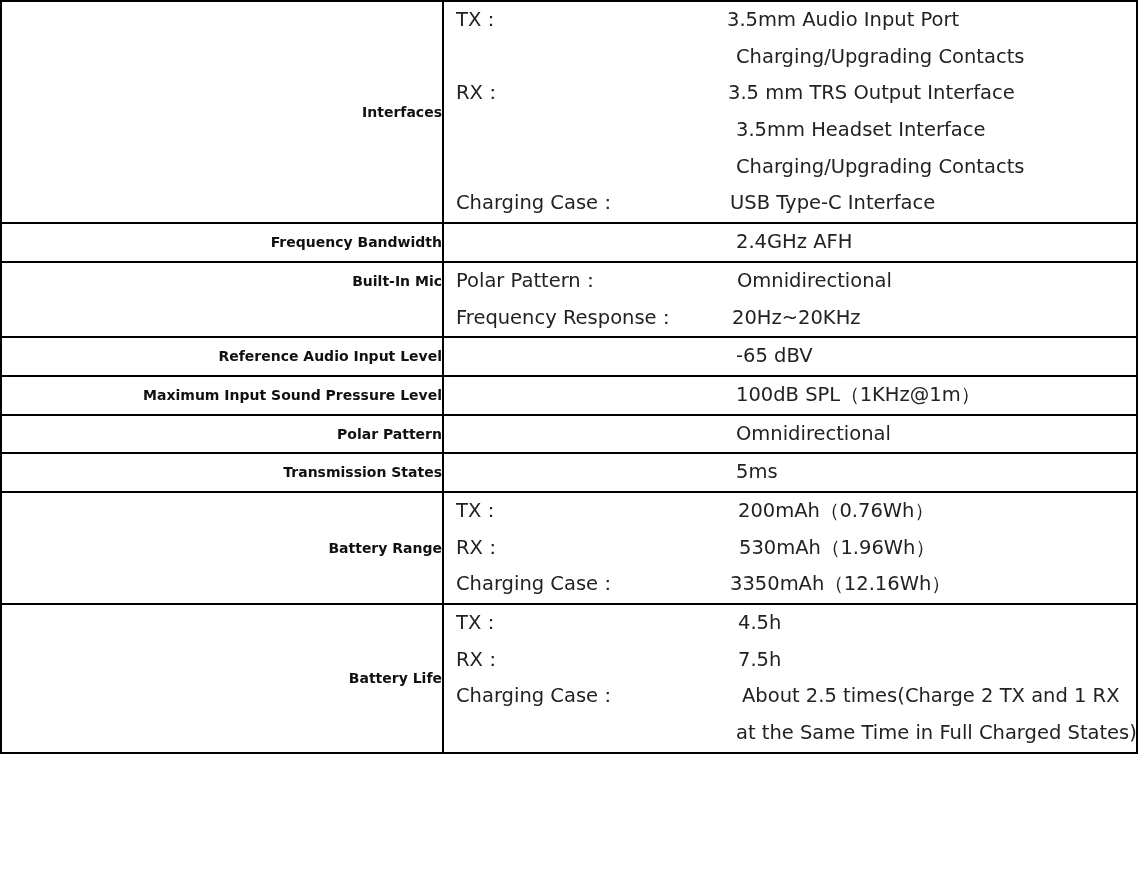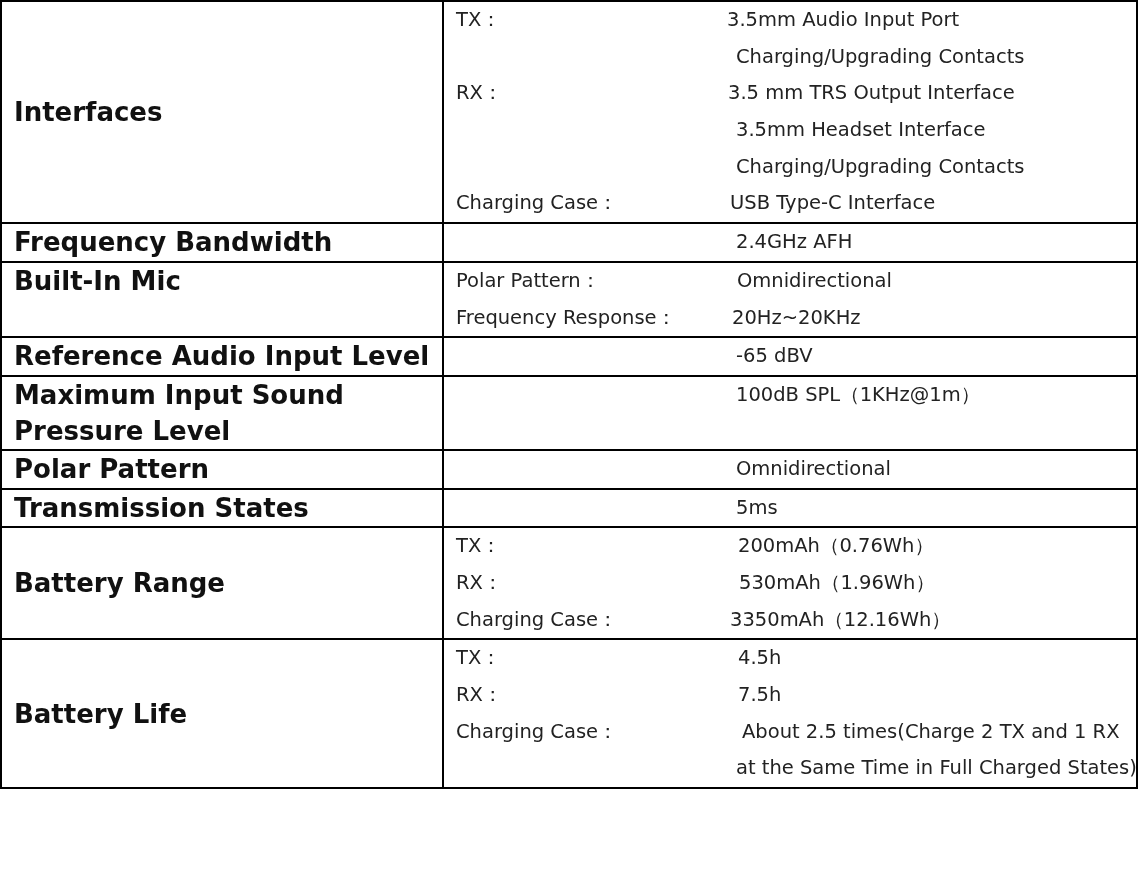--- a/index.html
+++ b/index.html
@@ -1,20 +1,20 @@
 <!DOCTYPE html>
 <html><head>
 <meta charset="utf-8">
 <style>
   html, body { margin:0; padding:0; background:#ffffff; }
   body { width:1139px; height:885px; overflow:hidden; position:relative;
          font-family:"DejaVu Sans", "Liberation Sans", sans-serif; color:#1a1a1a; }
   table.spec { position:absolute; left:0; top:0; width:1138px; border-collapse:collapse; table-layout:fixed; }
-  table.spec td { border:2px solid #000; vertical-align:top; padding:0; }
-  td.label { width:428px; font-weight:bold; font-size:26px; color:#111; padding-left:12px !important; }
+  table.spec td { border:2px solid #000; vertical-align:top; padding:0;text-align:right; }
+  td.label { width:428px; font-weight:bold; font-size:14px; color:#111; padding-left:12px !important; }
   td.label.vmid { vertical-align:middle; }
   td.detail { position:relative; }
   .line { position:relative; height:36.7px; line-height:36.7px; font-size:19.5px; white-space:nowrap; }
   .line .k { position:absolute; left:12px; color:#222; }
   .line .v { position:absolute; color:#222; }
   .label-text { display:block; line-height:36px; }
 </style>
 </head>
 <body>
 

